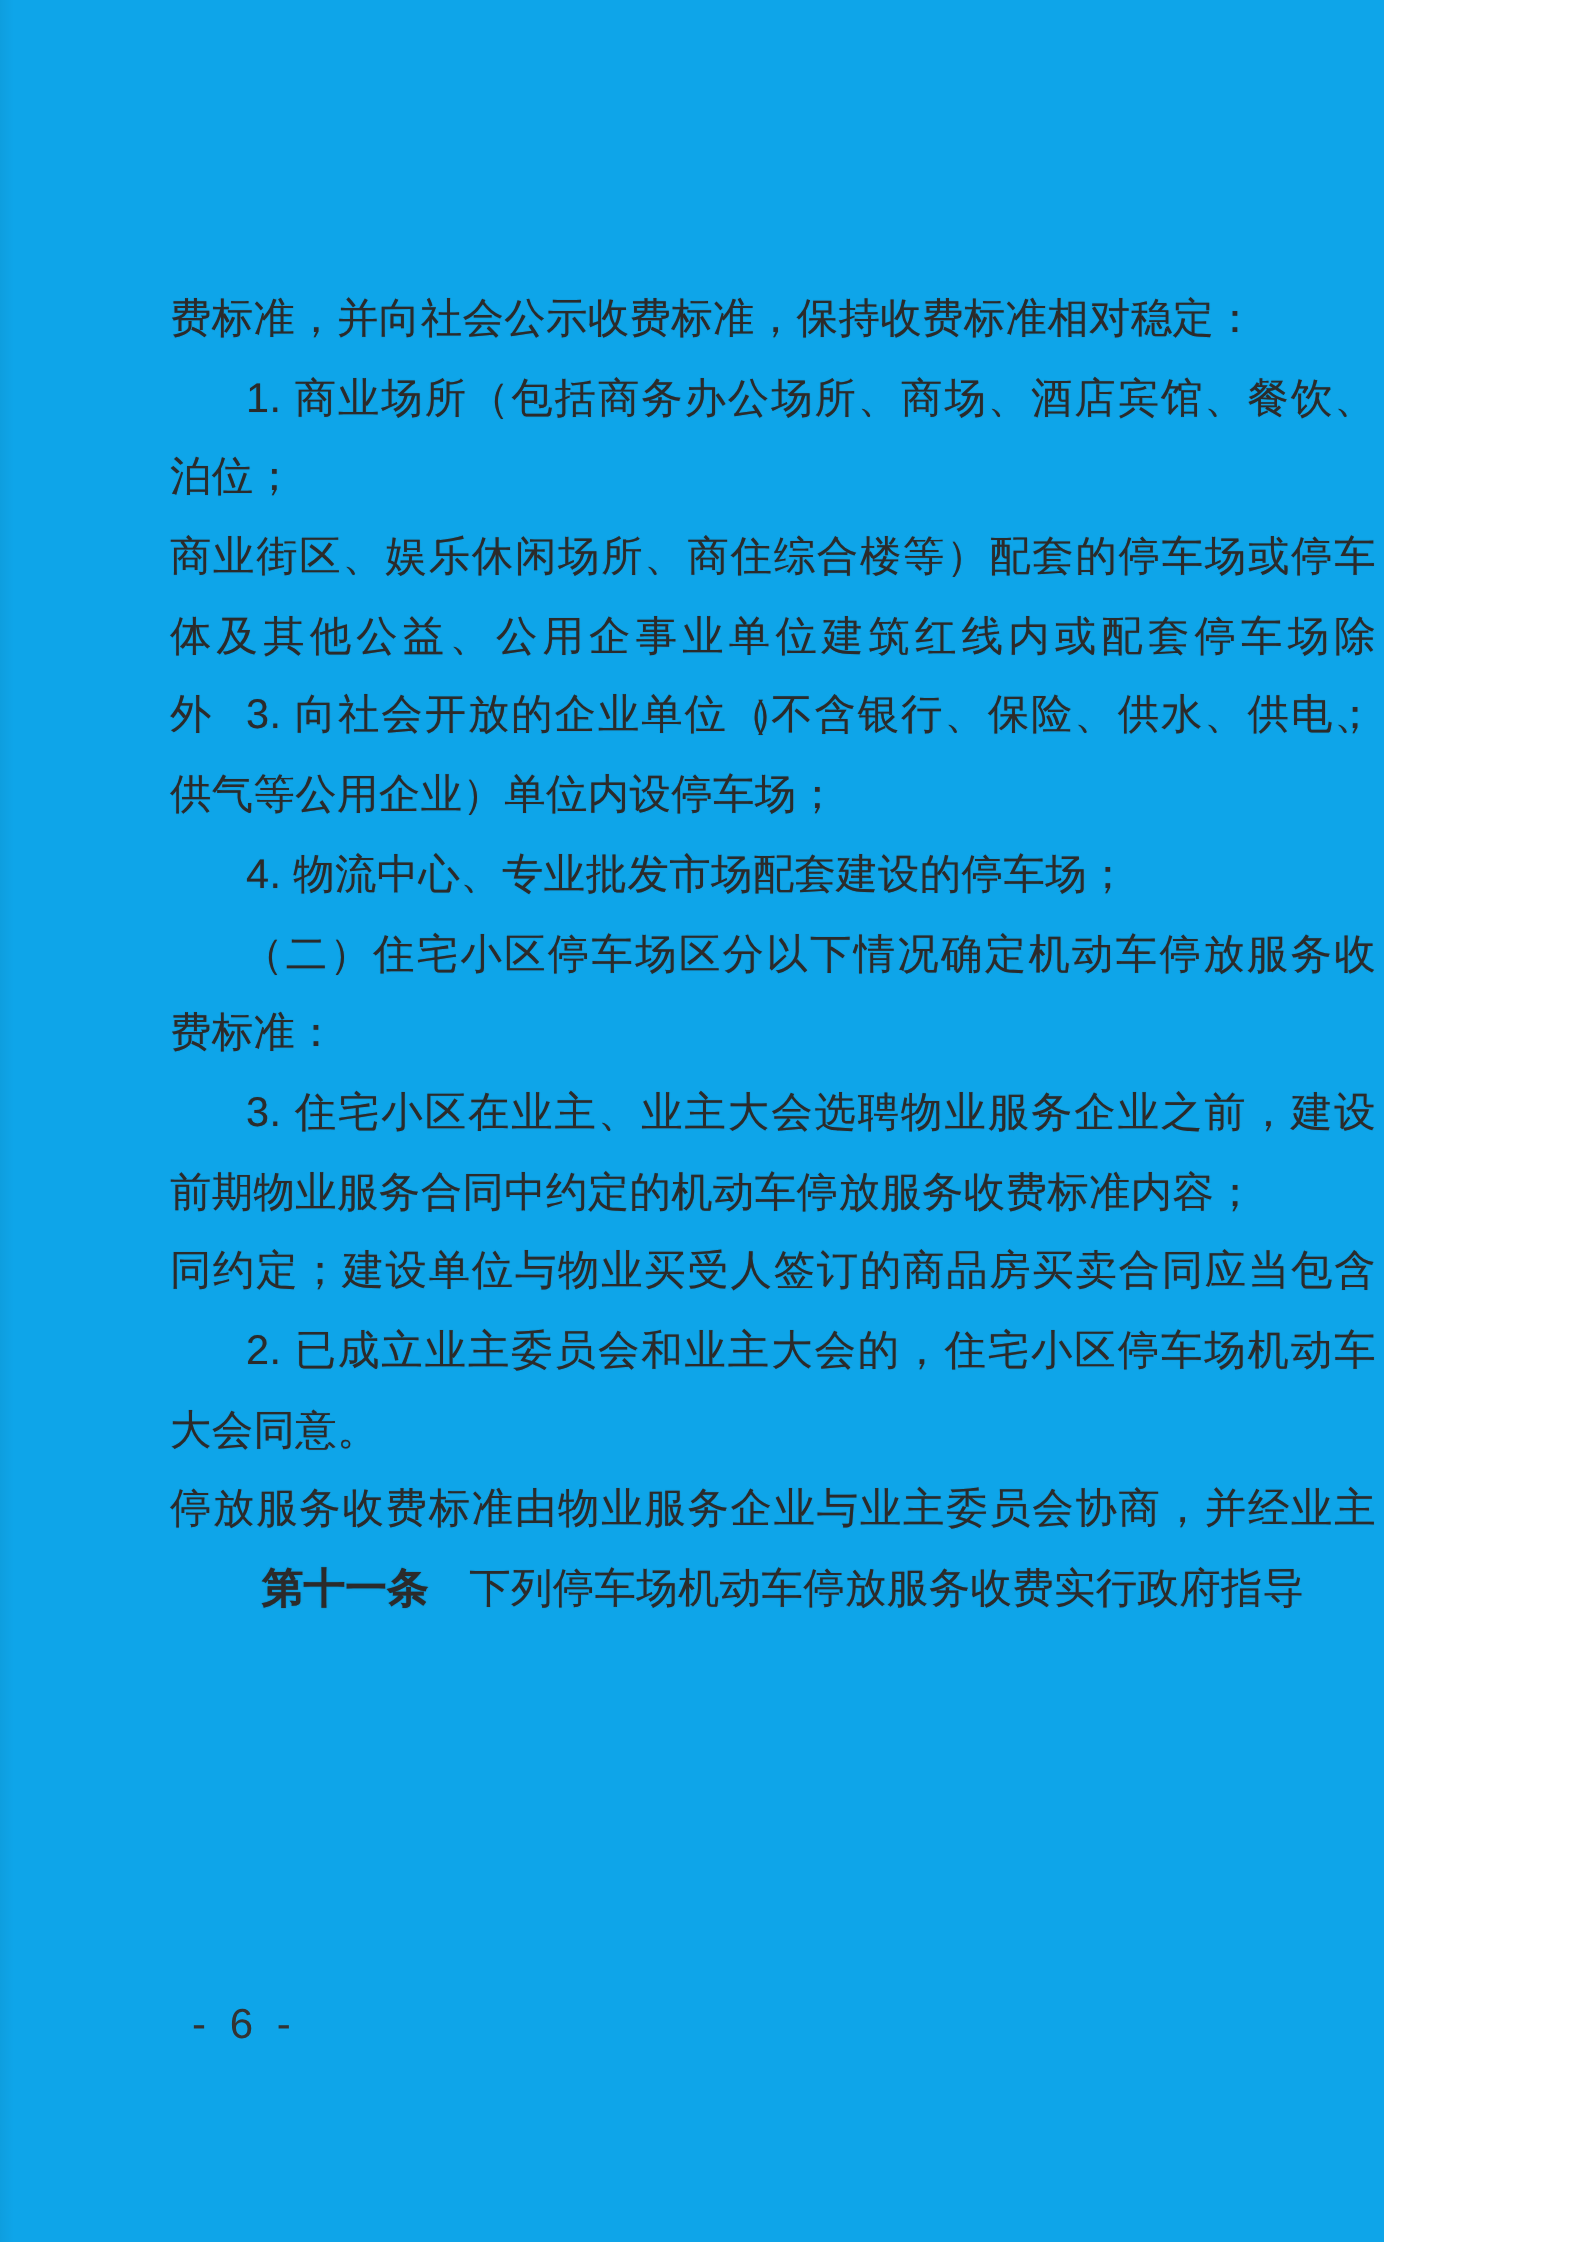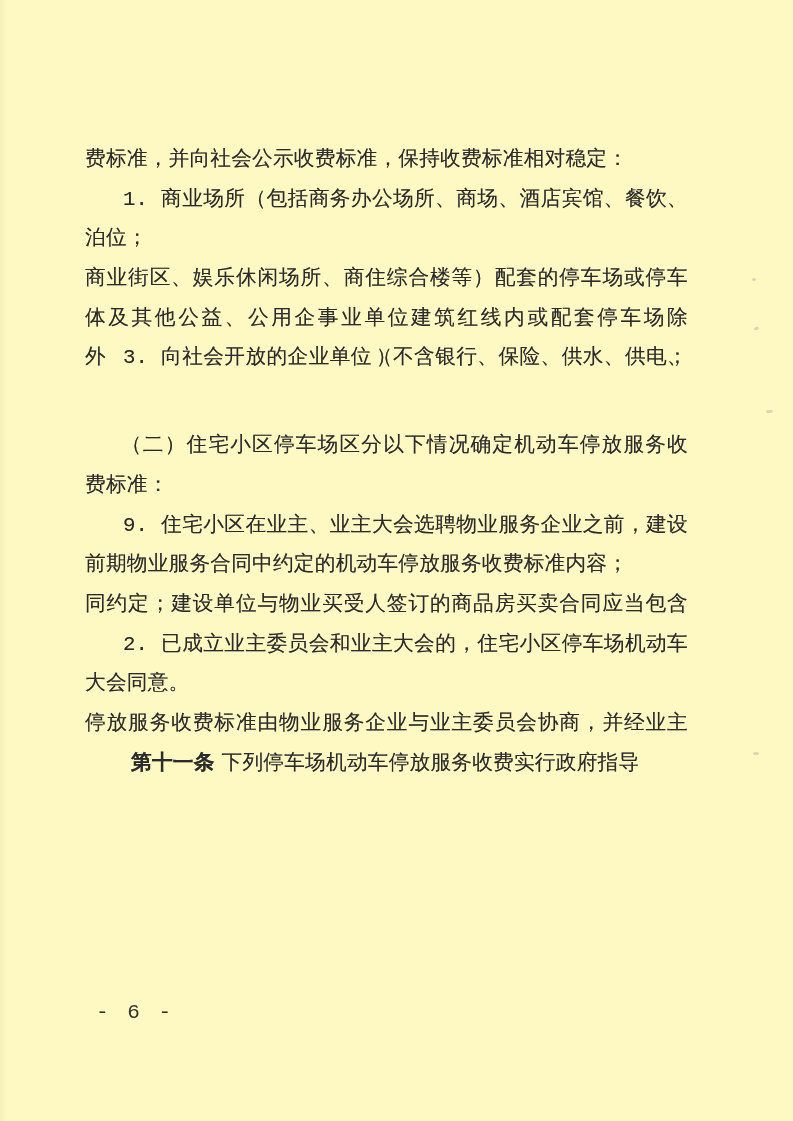--- a/index.html
+++ b/index.html
@@ -2,25 +2,25 @@
 <html><head>
 <meta charset="utf-8">
 <style>
   html, body {
     margin: 0;
     padding: 0;
     background: #ffffff;
   }
   .page {
     position: relative;
-    width: 793px;
+    width: 692px;
     height: 1121px;
-    background: #fef9c3;
+    background: #0ea5e9;
     overflow: hidden;
-    font-family: Liberation Mono, monospace;
+    font-family: Liberation Sans, sans-serif;
     color: #2b2b2b;
   }
   .scan-edge {
     position: absolute;
     left: 0; top: 0;
     width: 7px; height: 100%;
     background: linear-gradient(to right, rgba(0,0,0,0.045), rgba(0,0,0,0));
     pointer-events: none;
   }
   .content {
@@ -39,26 +39,26 @@
   }
   
   .st {
     text-align: justify;
     text-align-last: justify;
     text-justify: inter-character;
   }
   
   .ind-a { padding-left: 38px; }
   
-  .ind-b { padding-left: 36px; margin-top: 48px; }
+  .ind-b { padding-left: 36px; }
   
   .ind-c { padding-left: 46px; }
   .article-label {
     font-weight: bold;
-    margin-right: 7px;
+    margin-right: 20px;
     text-shadow: 0 0 0.6px rgba(30,30,30,0.6);
   }
   .footer {
     position: absolute;
     left: 96px;
     top: 1000px;
     height: 26px;
     line-height: 26px;
     font-size: 21px;
     letter-spacing: 3px;
@@ -81,23 +81,25 @@
 <div class="page">
   <div class="scan-edge"></div>
 
   <div class="content">
     <div class="ln">费标准，并向社会公示收费标准，保持收费标准相对稳定：</div>
     <div class="ln ind-a st">1. 商业场所（包括商务办公场所、商场、酒店宾馆、餐饮、</div>
     <div class="ln">泊位；</div>
     <div class="ln st">商业街区、娱乐休闲场所、商住综合楼等）配套的停车场或停车</div>
     <div class="ln st">体及其他公益、公用企事业单位建筑红线内或配套停车场除外）；</div>
     <div class="ln ind-a st">3. 向社会开放的企业单位（不含银行、保险、供水、供电、</div>
+    <div class="ln">供气等公用企业）单位内设停车场；</div>
+    <div class="ln ind-a">4. 物流中心、专业批发市场配套建设的停车场；</div>
     <div class="ln ind-b st">（二）住宅小区停车场区分以下情况确定机动车停放服务收</div>
     <div class="ln">费标准：</div>
-    <div class="ln ind-a st">9. 住宅小区在业主、业主大会选聘物业服务企业之前，建设</div>
+    <div class="ln ind-a st">3. 住宅小区在业主、业主大会选聘物业服务企业之前，建设</div>
     <div class="ln">前期物业服务合同中约定的机动车停放服务收费标准内容；</div>
     <div class="ln st">同约定；建设单位与物业买受人签订的商品房买卖合同应当包含</div>
     <div class="ln ind-a st">2. 已成立业主委员会和业主大会的，住宅小区停车场机动车</div>
     <div class="ln">大会同意。</div>
     <div class="ln st">停放服务收费标准由物业服务企业与业主委员会协商，并经业主</div>
     <div class="ln ind-c">
       <span class="article-label">第十一条</span><span>下列停车场机动车停放服务收费实行政府指导</span>
     </div>
   </div>
 

